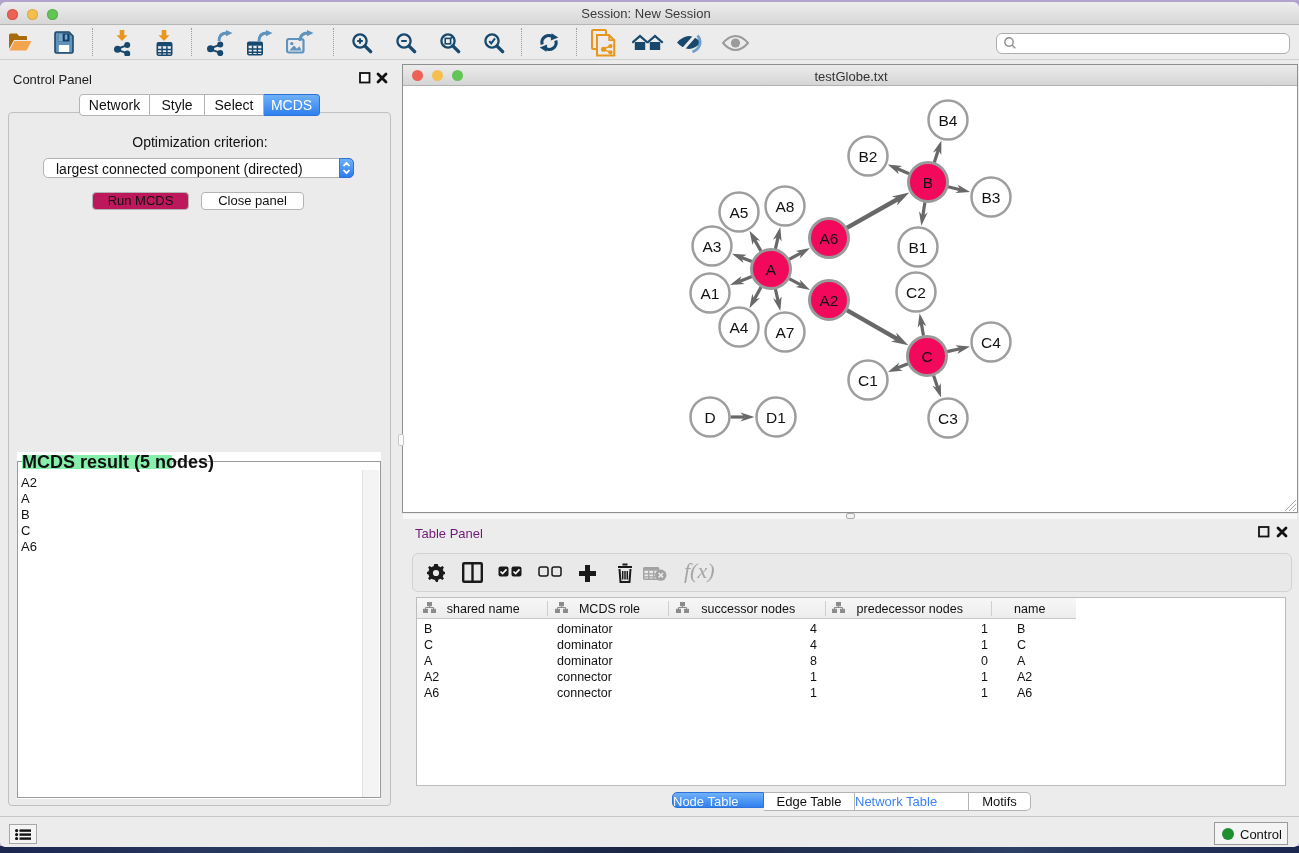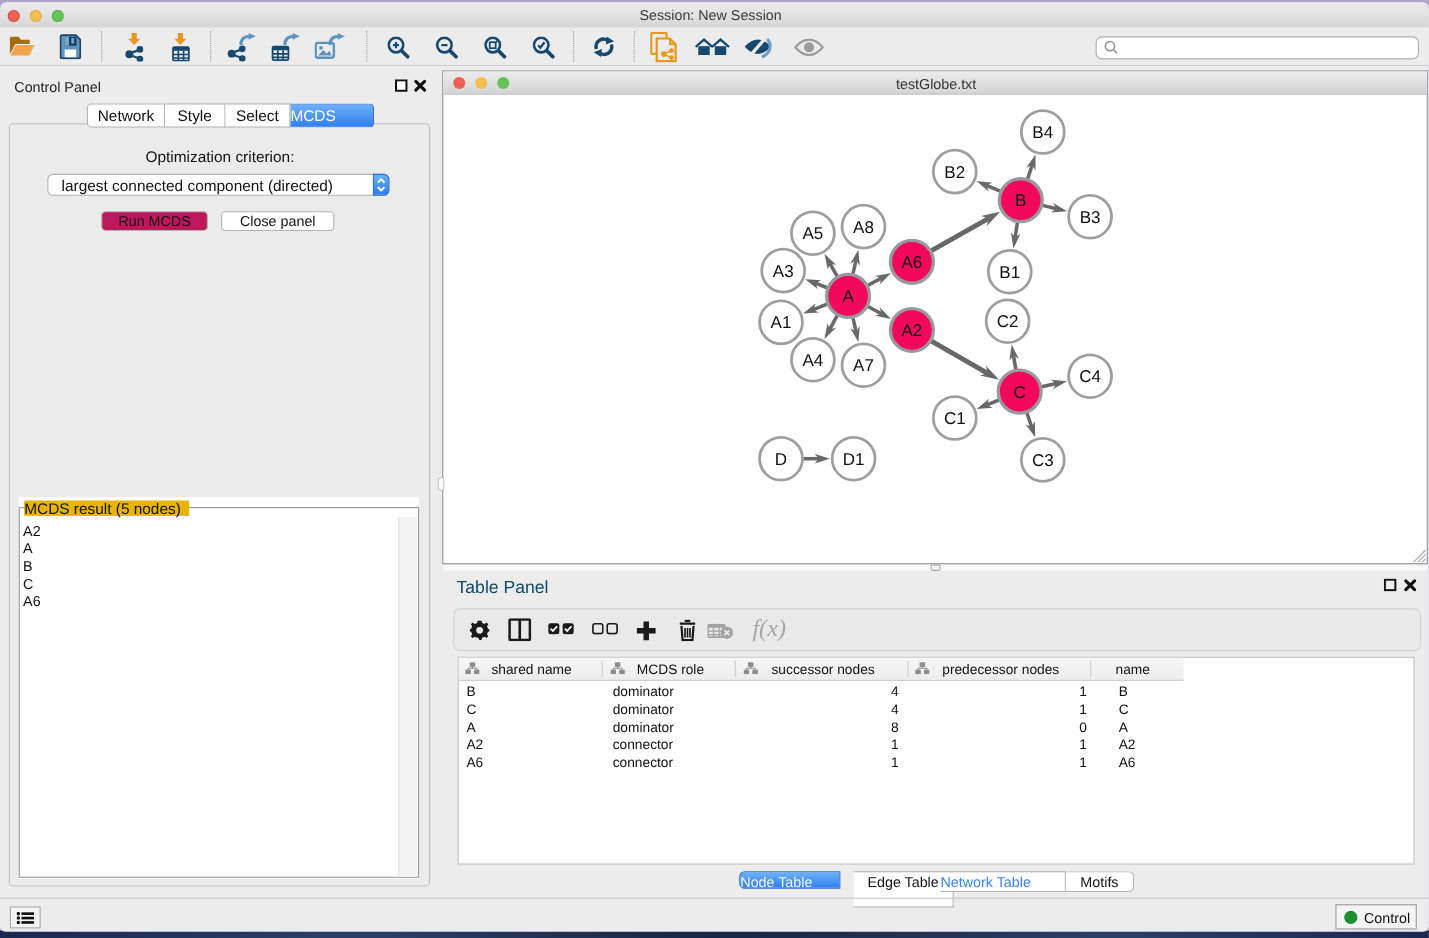--- a/index.html
+++ b/index.html
@@ -156,34 +156,34 @@
     <svg class="abs" style="left:359px;top:70px" width="12" height="12" viewBox="0 0 12 12">
       <rect x="1" y="1" width="9.5" height="9.5" fill="#fff" stroke="#111" stroke-width="1.8"></rect>
     </svg>
     <svg class="abs" style="left:376px;top:70px" width="12" height="12" viewBox="0 0 12 12">
       <path d="M2 2 L10 10 M10 2 L2 10" stroke="#111" stroke-width="2.8" stroke-linecap="round"></path>
     </svg>
     <div class="abs" style="left:8px;top:110px;width:383px;height:694px;border:1px solid #c0c0c0;border-radius:4px;background:#ebebeb;"></div>
     <div class="abs" style="left:79px;top:92px;width:71px;height:22px;background:#fff;color:#111;border:1px solid #b4b4b4;border-radius:4px 0 0 4px;font-size:14px;text-align:center;line-height:21px;">Network</div>
     <div class="abs" style="left:150px;top:92px;width:55px;height:22px;background:#fff;color:#111;border:1px solid #b4b4b4;border-left:none;border-radius:0;font-size:14px;text-align:center;line-height:21px;">Style</div>
     <div class="abs" style="left:205px;top:92px;width:59px;height:22px;background:#fff;color:#111;border:1px solid #b4b4b4;border-left:none;border-radius:0;font-size:14px;text-align:center;line-height:21px;">Select</div>
-    <div class="abs" style="left:264px;top:92px;width:76px;height:22px;background:linear-gradient(#6fb1f8,#2f80f0);color:#fff;border:1px solid #2d71d9;border-left:none;border-radius:0 4px 4px 0;font-size:14px;line-height:21px;">MCDS</div>
+    <div class="abs" style="left:264px;top:92px;width:56px;height:22px;background:linear-gradient(#6fb1f8,#2f80f0);color:#fff;border:1px solid #2d71d9;border-left:none;border-radius:0 4px 4px 0;font-size:14px;text-align:center;line-height:21px;">MCDS</div>
     <div class="abs" style="left:200px;transform:translateX(-50%);white-space:nowrap;top:132px;font-size:14px;color:#111;white-space:nowrap;">Optimization criterion:</div>
     <div class="abs" style="left:43px;top:156px;width:311px;height:20px;background:#fff;border:1px solid #b2b2b2;border-radius:5px;"></div>
     <div class="abs" style="left:56px;top:159px;font-size:14px;color:#111;white-space:nowrap;">largest connected component (directed)</div>
     <div class="abs" style="left:339px;top:156px;width:15px;height:20px;background:linear-gradient(#6db1f9,#2e7bef);border-radius:0 5px 5px 0;border:1px solid #2d71d9;"></div>
     <svg class="abs" style="left:340px;top:158px" width="13" height="16" viewBox="0 0 13 16">
       <path d="M3.5 6 L6.5 2.8 L9.5 6" fill="none" stroke="#fff" stroke-width="1.8" stroke-linejoin="round"></path>
       <path d="M3.5 10 L6.5 13.2 L9.5 10" fill="none" stroke="#fff" stroke-width="1.8" stroke-linejoin="round"></path>
     </svg>
     <div class="abs" style="left:92px;top:190px;width:97px;height:18px;background:#be185d;border:1px solid #b4b4b4;border-radius:4px;font-size:13px;text-align:center;line-height:16px;color:#111;">Run MCDS</div>
     <div class="abs" style="left:201px;top:190px;width:103px;height:18px;background:#fff;border:1px solid #b4b4b4;border-radius:4px;font-size:13px;text-align:center;line-height:16px;color:#111;">Close panel</div>
     <div class="abs" style="left:17px;top:450px;width:364px;height:347px;background:#fff;"></div>
     <div class="abs" style="left:17px;top:459px;width:364px;height:337px;border:1px solid #9a9a9a;"></div>
-    <div class="abs" style="left:22px;top:453px;width:150px;height:14px;background:#eab308;font-size:14px;line-height:14px;color:#111;white-space:nowrap;">MCDS result (5 nodes)</div>
+    <div class="abs" style="left:22px;top:453px;width:150px;height:14px;background:#86efac;font-size:18px;line-height:14px;color:#111;white-space:nowrap;font-weight:bold;">MCDS result (5 nodes)</div>
     <div class="abs" style="left:362px;top:468px;width:17px;height:327px;background:#f4f4f4;border-left:1px solid #e2e2e2;"></div>
     <div class="abs" style="left:21px;top:473px;font-size:13px;color:#111;white-space:nowrap;">A2</div>
     <div class="abs" style="left:21px;top:489px;font-size:13px;color:#111;white-space:nowrap;">A</div>
     <div class="abs" style="left:21px;top:505px;font-size:13px;color:#111;white-space:nowrap;">B</div>
     <div class="abs" style="left:21px;top:521px;font-size:13px;color:#111;white-space:nowrap;">C</div>
     <div class="abs" style="left:21px;top:537px;font-size:13px;color:#111;white-space:nowrap;">A6</div>
     <div class="abs" style="left:402px;top:62px;width:896px;height:449px;background:#fff;border:1px solid #8f8f8f;"></div>
     <div class="abs" style="left:403px;top:63px;width:894px;height:21px;background:linear-gradient(#ececec,#d5d5d5);border-bottom:1px solid #b2b2b2;"></div>
     <div class="tl" style="left:412px;top:68px;width:11px;height:11px;background:#ee6156;"></div>
     <div class="tl" style="left:432px;top:68px;width:11px;height:11px;background:#f5bf4f;"></div>
@@ -270,21 +270,21 @@
 <text x="307" y="336.5" font-size="15.5" fill="#111111" text-anchor="middle" font-family="Liberation Sans, sans-serif">D</text>
 <circle cx="373" cy="331" r="19.5" fill="#ffffff" stroke="#9e9e9e" stroke-width="2.5"></circle>
 <text x="373" y="336.5" font-size="15.5" fill="#111111" text-anchor="middle" font-family="Liberation Sans, sans-serif">D1</text>
     </svg>
     <svg class="abs" style="left:1284px;top:497px" width="13" height="13" viewBox="0 0 13 13">
       <path d="M12 1 L1 12 M12 5 L5 12 M12 9 L9 12" stroke="#a9a9a9" stroke-width="1"></path>
     </svg>
     <div class="abs" style="left:398px;top:432px;width:6px;height:12px;background:#fdfdfd;border:1px solid #c6c6c6;border-radius:2px;"></div>
     <div class="abs" style="left:403px;top:512px;width:894px;height:5px;background:#f8f8f8;"></div>
     <div class="abs" style="left:846px;top:511px;width:9px;height:6px;background:#f2f2f2;border:1px solid #ababab;border-radius:2px;"></div>
-    <div class="abs" style="left:415px;top:524px;font-size:16px;color:#0c4a6e;white-space:nowrap;">Table Panel</div>
+    <div class="abs" style="left:415px;top:524px;font-size:13px;color:#701a75;white-space:nowrap;">Table Panel</div>
     <svg class="abs" style="left:1258px;top:524px" width="12" height="12" viewBox="0 0 12 12">
       <rect x="1" y="1" width="9.5" height="9.5" fill="#ececec" stroke="#111" stroke-width="1.8"></rect>
     </svg>
     <svg class="abs" style="left:1276px;top:524px" width="12" height="12" viewBox="0 0 12 12">
       <path d="M2 2 L10 10 M10 2 L2 10" stroke="#111" stroke-width="2.8" stroke-linecap="round"></path>
     </svg>
     <div class="abs" style="left:412px;top:551px;width:880px;height:39px;background:#e9e9e9;border:1px solid #d2d2d2;border-radius:6px;"></div>
     <svg class="abs" style="left:427px;top:562px" width="18" height="18" viewBox="0 0 18 18">
       <path fill="#1a1a1a" d="M9 0 L10.8 0 L11.3 2.3 A7 7 0 0 1 13.4 3.2 L15.4 2 L16.9 3.5 L15.7 5.5 A7 7 0 0 1 16.6 7.6 L18 8 V10 L16.6 10.4 A7 7 0 0 1 15.7 12.5 L16.9 14.5 L15.4 16 L13.4 14.8 A7 7 0 0 1 11.3 15.7 L10.8 18 H9 L7.7 15.7 A7 7 0 0 1 4.6 14.8 L2.6 16 L1.1 14.5 L2.3 12.5 A7 7 0 0 1 1.4 10.4 L0 10 V8 L1.4 7.6 A7 7 0 0 1 2.3 5.5 L1.1 3.5 L2.6 2 L4.6 3.2 A7 7 0 0 1 6.7 2.3 L7.2 0 Z"></path>
       <circle cx="9" cy="9" r="3.1" fill="#e9e9e9"></circle>
@@ -385,21 +385,21 @@
     <div class="abs" style="left:557px;top:668px;font-size:12.5px;color:#111;white-space:nowrap;">connector</div>
     <div class="abs" style="left:700px;top:668px;width:117px;text-align:right;font-size:12.5px;color:#111;">1</div>
     <div class="abs" style="left:860px;top:668px;width:128px;text-align:right;font-size:12.5px;color:#111;">1</div>
     <div class="abs" style="left:1017px;top:668px;font-size:12.5px;color:#111;white-space:nowrap;">A2</div>
     <div class="abs" style="left:424px;top:684px;font-size:12.5px;color:#111;white-space:nowrap;">A6</div>
     <div class="abs" style="left:557px;top:684px;font-size:12.5px;color:#111;white-space:nowrap;">connector</div>
     <div class="abs" style="left:700px;top:684px;width:117px;text-align:right;font-size:12.5px;color:#111;">1</div>
     <div class="abs" style="left:860px;top:684px;width:128px;text-align:right;font-size:12.5px;color:#111;">1</div>
     <div class="abs" style="left:1017px;top:684px;font-size:12.5px;color:#111;white-space:nowrap;">A6</div>
     <div class="abs" style="left:672px;top:790px;width:92px;height:16px;background:linear-gradient(#6fb1f8,#2f80f0);color:#f3f8ff;border:1px solid #2d71d9;border-radius:5px 0 0 5px;font-size:13px;text-align:left;line-height:18px;">Node Table</div>
-    <div class="abs" style="left:764px;top:790px;width:91px;height:33px;background:#fff;color:#111;border:1px solid #b4b4b4;border-left:none;border-radius:0;font-size:13px;text-align:center;line-height:18px;margin-left:12px;">Edge Table</div>
+    <div class="abs" style="left:764px;top:790px;width:91px;height:19px;background:#fff;color:#111;border:1px solid #b4b4b4;border-left:none;border-radius:0;font-size:13px;text-align:center;line-height:18px;">Edge Table</div>
     <div class="abs" style="left:855px;top:790px;width:114px;height:19px;background:#fff;color:#3b82f6;border:1px solid #b4b4b4;border-left:none;border-radius:0;font-size:13px;text-align:left;line-height:18px;">Network Table</div>
     <div class="abs" style="left:969px;top:790px;width:62px;height:19px;background:#fff;color:#111;border:1px solid #b4b4b4;border-left:none;border-radius:0 5px 5px 0;font-size:13px;text-align:center;line-height:18px;">Motifs</div>
     <div class="abs" style="left:0px;top:814px;width:1299px;height:1px;background:#c8c8c8;height:1px;"></div>
     <div class="abs" style="left:9px;top:822px;width:28px;height:20px;background:#f4f4f4;border:1px solid #a8a8a8;"></div>
     <svg class="abs" style="left:15px;top:827px" width="16" height="11" viewBox="0 0 16 11">
       <g fill="#111">
         <circle cx="1.6" cy="1.6" r="1.6"></circle>
         <circle cx="1.6" cy="5.6" r="1.6"></circle>
         <circle cx="1.6" cy="9.6" r="1.6"></circle>
         <rect x="4.5" y="0.4" width="11.5" height="2.4"></rect>

